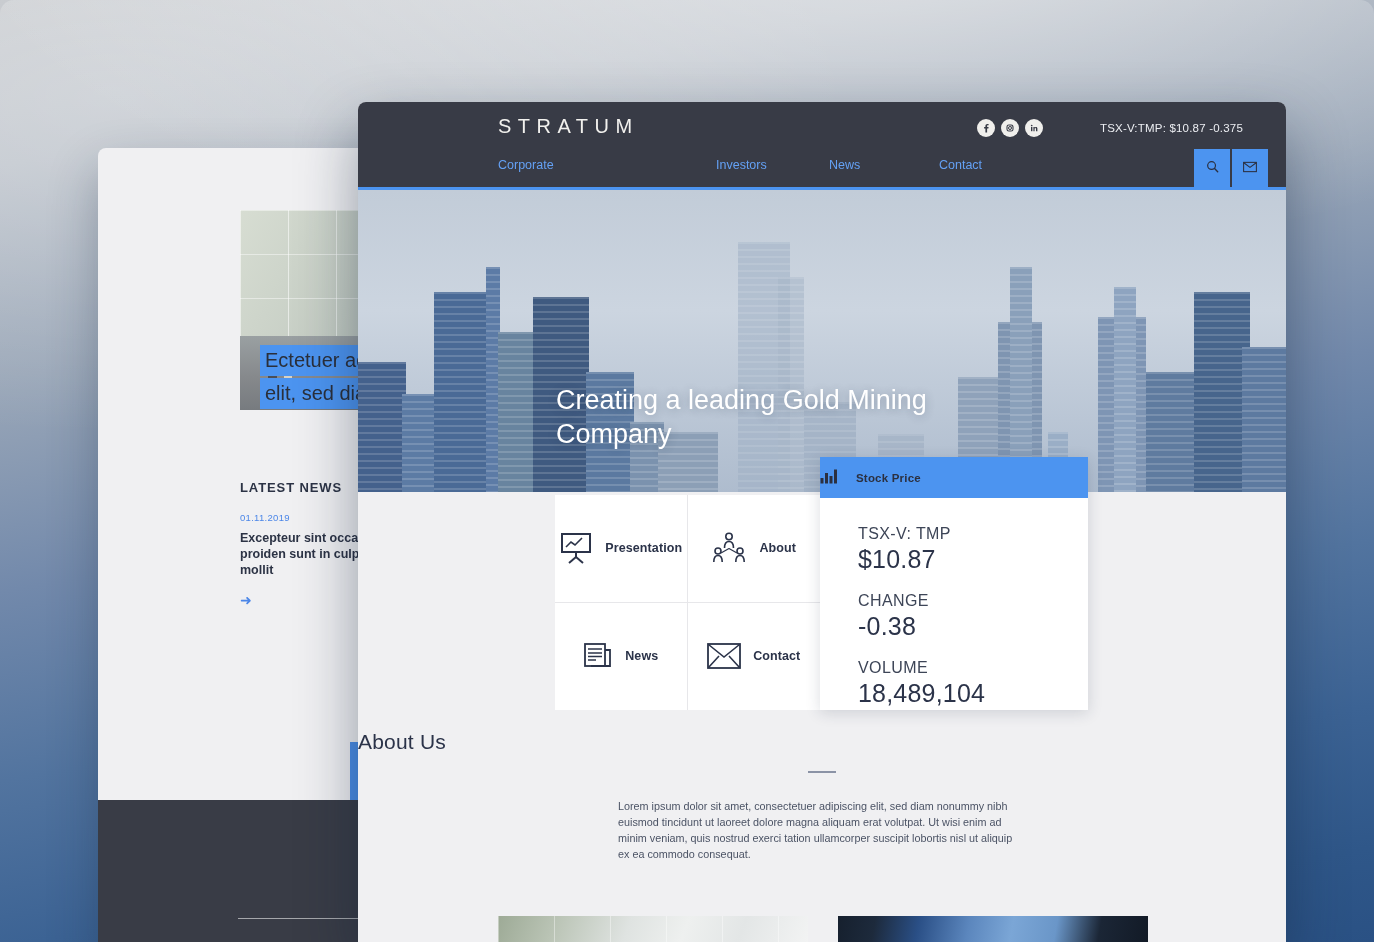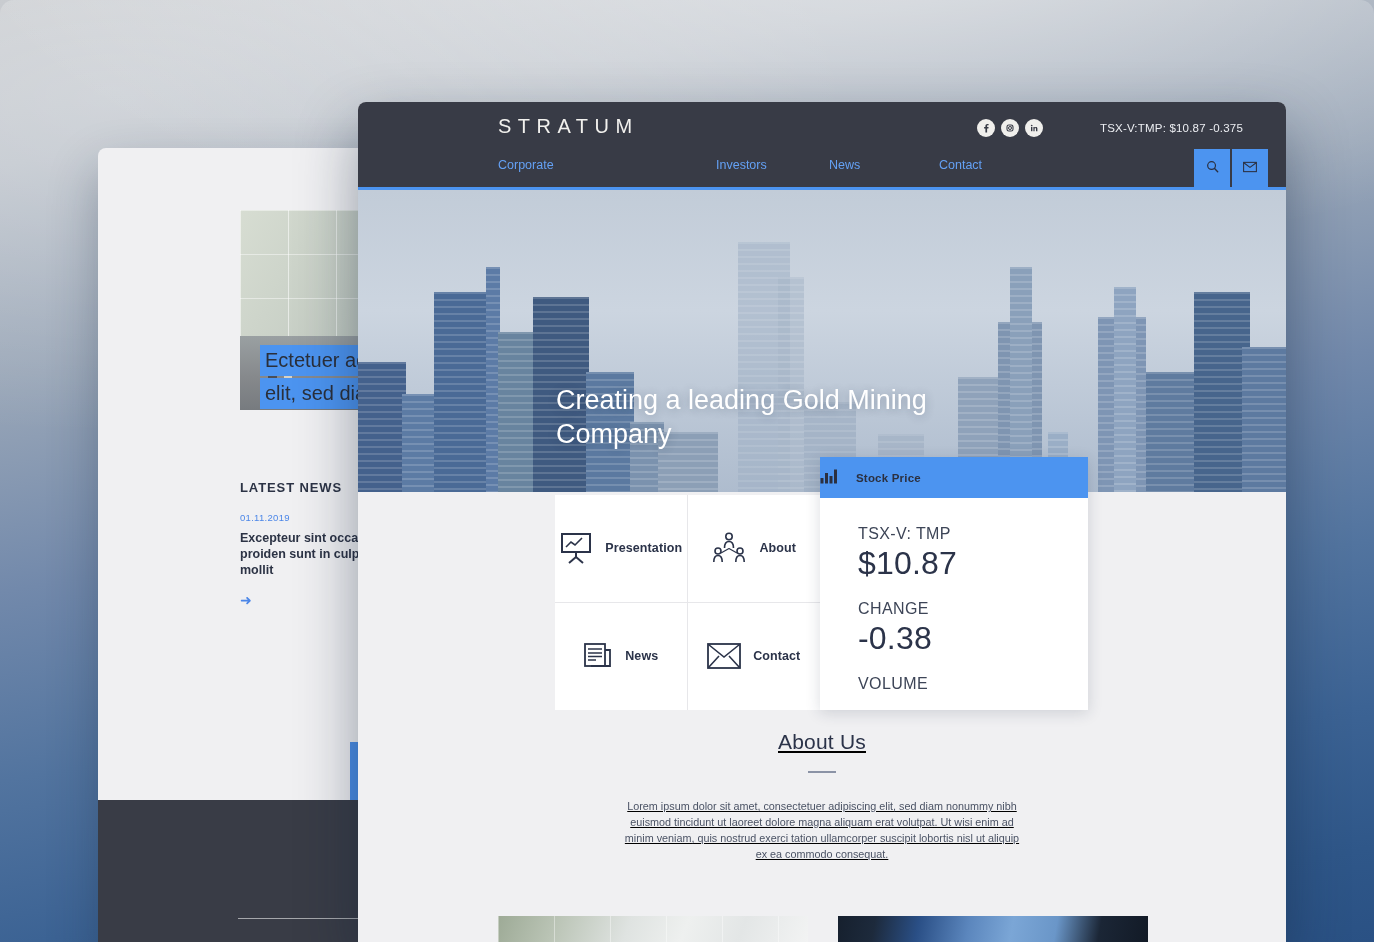--- a/index.html
+++ b/index.html
@@ -181,40 +181,40 @@
     background: #ffffff;
     box-shadow: 0 3px 14px rgba(30,45,70,.16);
     z-index: 6;
   }
   .stock .head {
     height: 41px; background: #4c94f0; display: flex; align-items: center; gap: 17px;
     color: #2b3040; font-size: 11.5px; font-weight: bold; letter-spacing: .2px;
   }
   .stock .body { padding: 27px 0 0 38px; }
   .stock .lbl { font-size: 16px; color: #3d4557; letter-spacing: .4px; margin-bottom: 2px; }
-  .stock .val { font-size: 32px; color: #2b3349; font-weight: 400; margin-bottom: 18px; letter-spacing: .2px; }
+  .stock .val { font-size: 25px; color: #2b3349; font-weight: 400; margin-bottom: 18px; letter-spacing: .2px; }
   .stock .val:last-child { margin-bottom: 0; }
 
   
   .tiles {
     position: absolute; left: 197px; top: 393px; width: 265px; height: 215px;
     display: grid; grid-template-columns: 1fr 1fr; grid-template-rows: 1fr 1fr;
     z-index: 5;
   }
   .tile {
     background: #ffffff; border-right: 1px solid #e7e7ea; border-bottom: 1px solid #e7e7ea;
     display: flex; flex-direction: row; align-items: center; justify-content: center; gap: 12px;
   }
   .tile:nth-child(2), .tile:nth-child(4) { border-right: none; }
   .tile:nth-child(3), .tile:nth-child(4) { border-bottom: none; }
   .tile .tlabel { font-size: 12.5px; color: #2b3349; font-weight: bold; letter-spacing: .1px; }
   .tile svg { display: block; }
 
   
-  .about { position: absolute; left: 0; right: 0; top: 628px; text-align: center; text-decoration: underline; }
+  .about { position: absolute; left: 0; right: 0; top: 628px; text-align: left; }
   .about h2 { font-size: 21px; font-weight: 400; color: #2b3349; letter-spacing: .2px; }
   .about .divider { width: 28px; height: 2px; background: #8b93a6; margin: 17px auto 0; }
   .about p {
     width: 408px; margin: 25px auto 0;
     font-size: 10.8px; line-height: 16px; color: #4b5365;
   }
 
   
   .strip { position: absolute; bottom: 0; height: 26px; }
   .strip.left {
@@ -423,20 +423,21 @@
           </svg>
         </span>
         <span>Stock Price</span>
       </div>
       <div class="body">
         <div class="lbl">TSX-V: TMP</div>
         <div class="val">$10.87</div>
         <div class="lbl">CHANGE</div>
         <div class="val">-0.38</div>
         <div class="lbl">VOLUME</div>
+        <div class="val">18,489,104</div>
       </div>
     </div>
 
     <div class="about">
       <h2>About Us</h2>
       <div class="divider"></div>
       <p>Lorem ipsum dolor sit amet, consectetuer adipiscing elit, sed diam nonummy nibh euismod tincidunt ut laoreet dolore magna aliquam erat volutpat. Ut wisi enim ad minim veniam, quis nostrud exerci tation ullamcorper suscipit lobortis nisl ut aliquip ex ea commodo consequat.</p>
     </div>
 
     <div class="strip left"></div>

